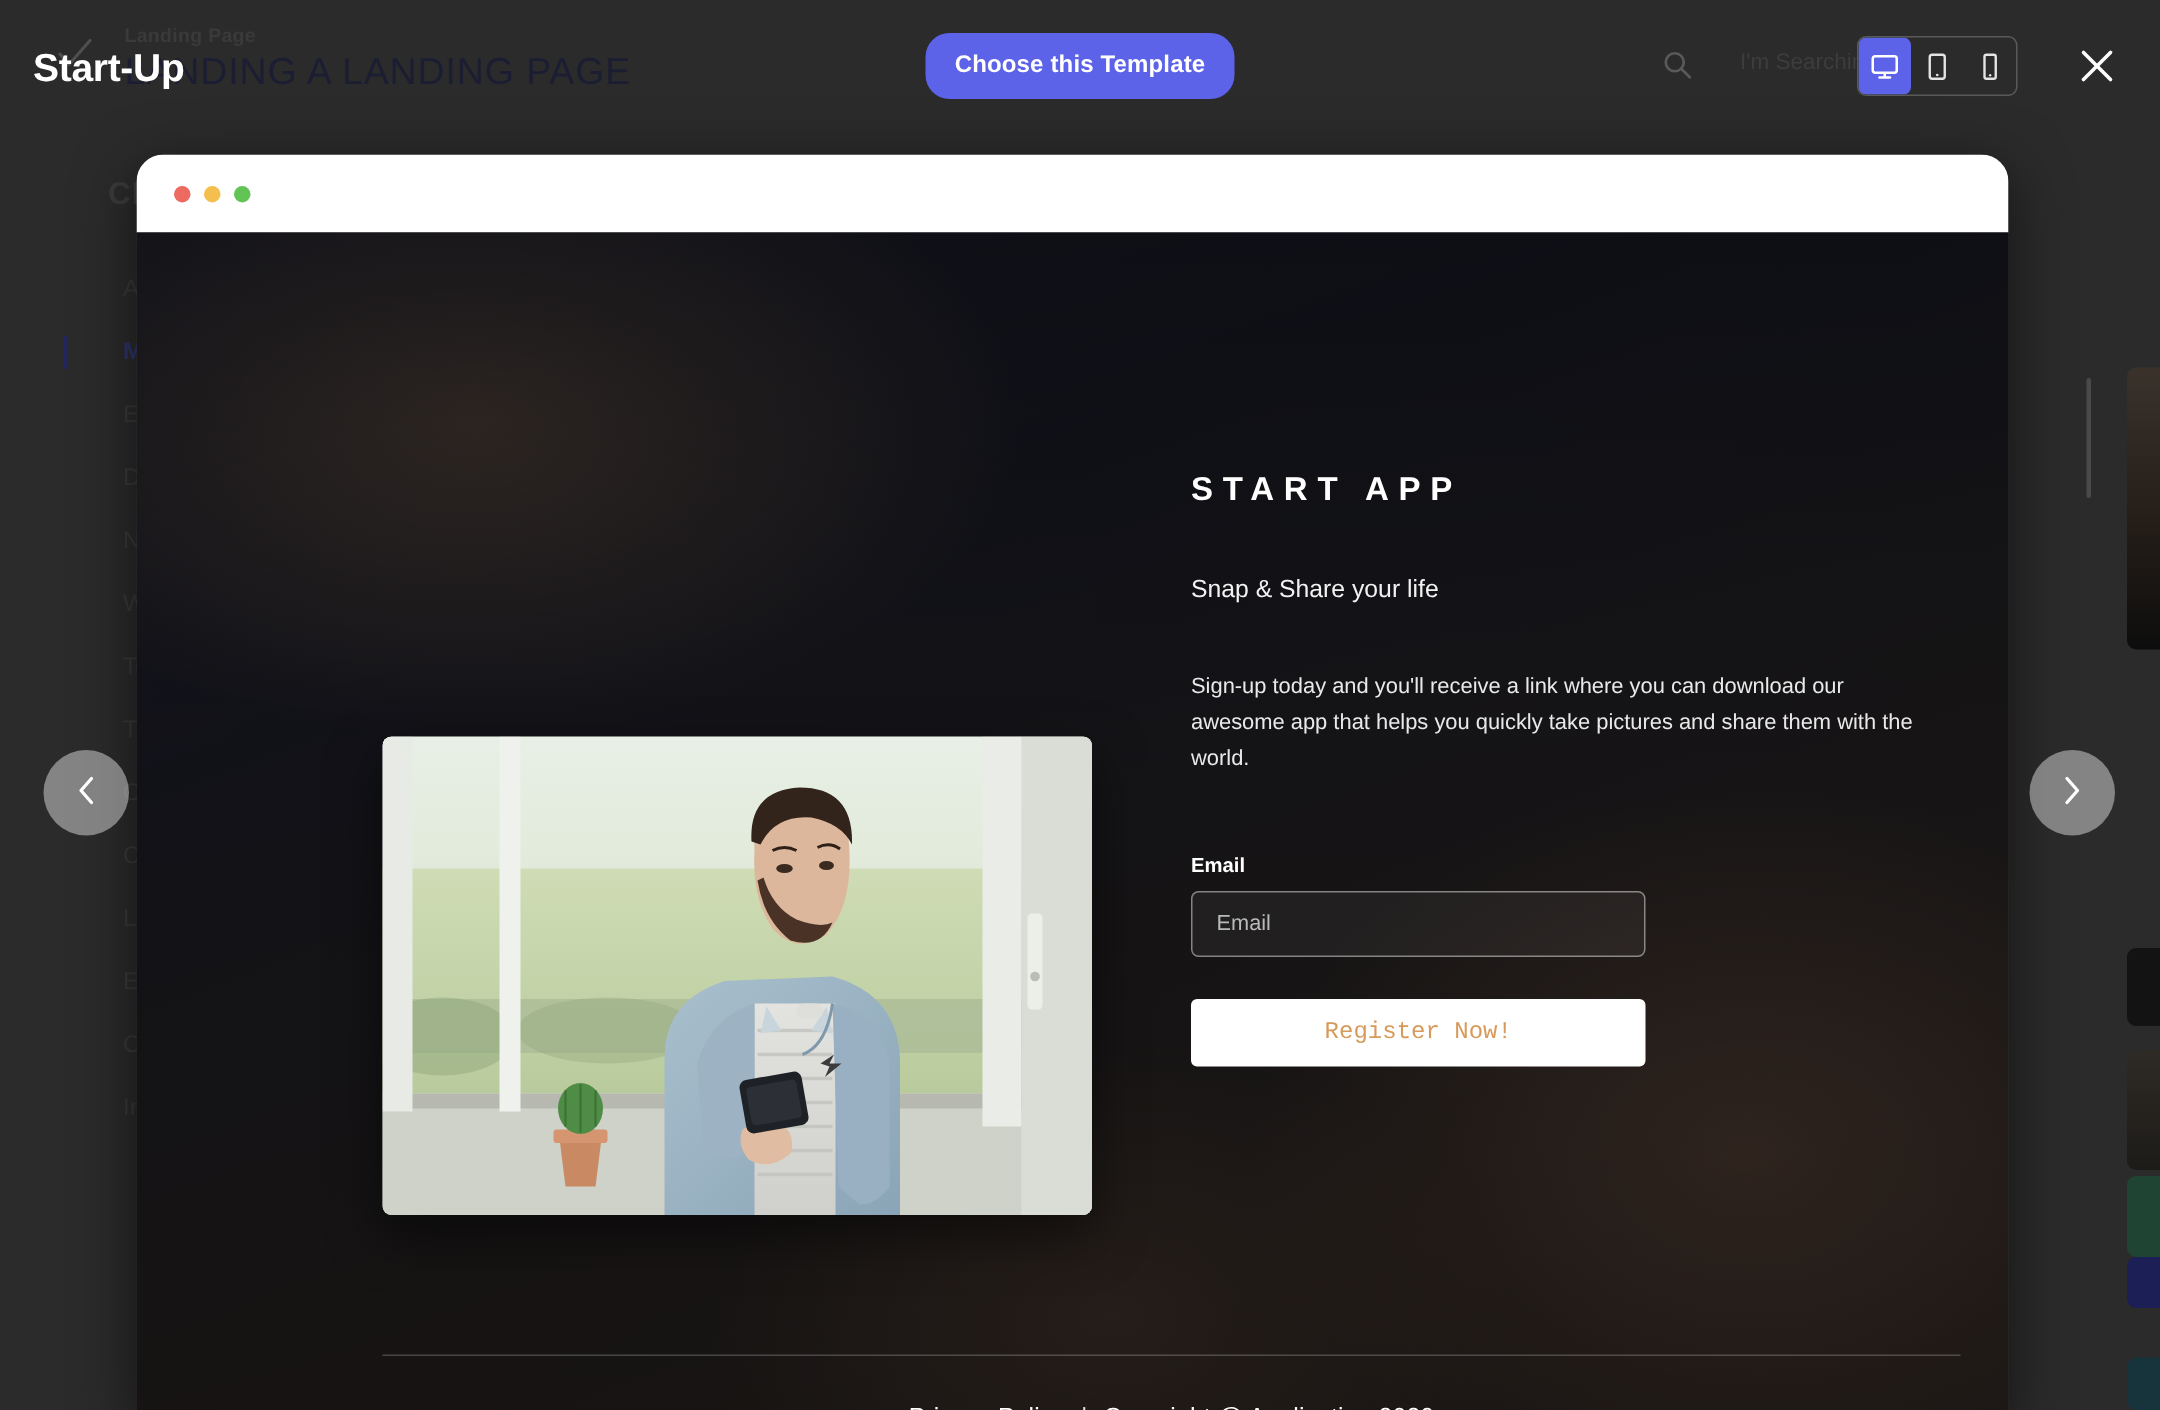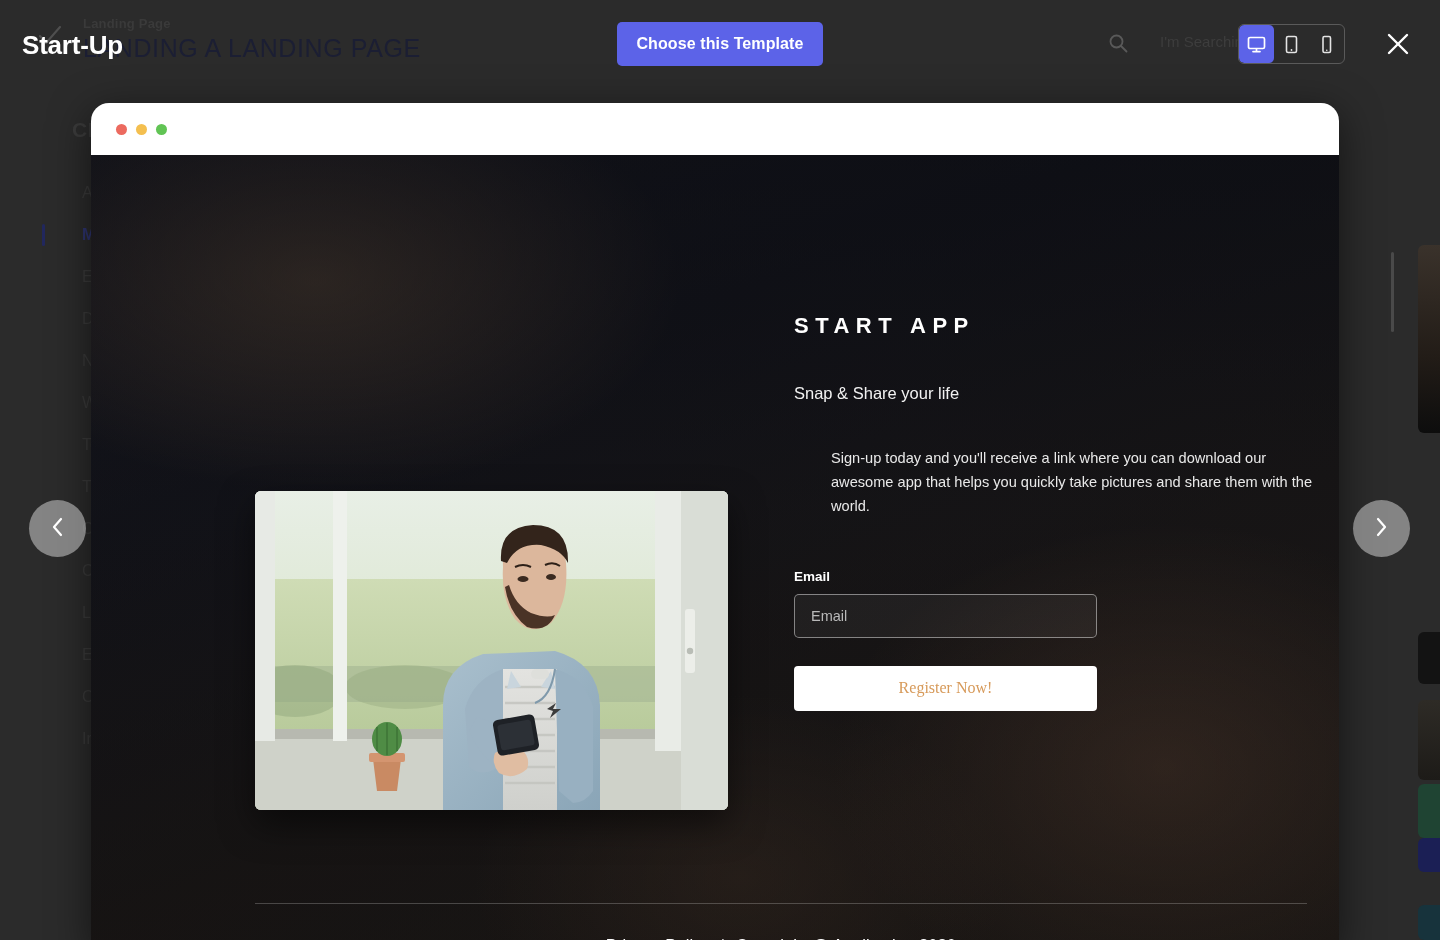--- a/index.html
+++ b/index.html
@@ -53,21 +53,21 @@
   .topbar { position: absolute; left: 0; top: 0; width: 1440px; height: 88px; z-index: 40; padding-left: 36px; }
   .brand {
     position: absolute; left: 22px; top: 30px;
     font-size: 26px; font-weight: 700; color: #ffffff; letter-spacing: -.2px;
   }
   .brand-mark {
     position: absolute; left: 36px; top: 24px; width: 26px; height: 26px; opacity: .55;
   }
   .choose-btn {
     position: absolute; left: 617px; top: 22px; width: 206px; height: 44px;
-    background: #5c63e8; color: #fff; border: none; border-radius: 5px;
+    background: #5c63e8; color: #fff; border: none; border-radius: 16px;
     font-family: "Liberation Sans", sans-serif; font-size: 16px; font-weight: 700;
     cursor: pointer; letter-spacing: .1px;
   }
   .search-icon { position: absolute; left: 1108px; top: 33px; width: 20px; height: 20px; opacity: .28; }
   .search-text {
     position: absolute; left: 1160px; top: 33px;
     font-size: 15px; color: #3d3d3d; white-space: nowrap;
   }
   .device-toggle {
     position: absolute; left: 1238px; top: 24px; height: 40px;
@@ -137,32 +137,32 @@
   .content { position: absolute; left: 703px; top: 158px; width: 510px; }
   .eyebrow {
     font-size: 22px; font-weight: 700; color: #ffffff;
     letter-spacing: 6.5px; margin-bottom: 26px;
   }
   .tagline { font-size: 16.5px; color: #f2f2f2; font-weight: 400; margin-bottom: 44px; margin-top: 45px; }
   .headline {
     font-size: 37px; font-weight: 700; color: #ffffff;
     line-height: 1.45; letter-spacing: -.3px; margin-bottom: 34px;
   }
-  .blurb { font-size: 14.6px; line-height: 1.64; color: #e9e9e9; width: 500px; margin-bottom: 50px; margin-left: 37px; }
+  .blurb { font-size: 14.6px; line-height: 1.64; color: #e9e9e9; width: 500px; margin-bottom: 50px; }
   .field-label { font-size: 13.5px; font-weight: 700; color: #ffffff; margin-bottom: 10px; }
   .email-input {
     width: 303px; height: 44px; border-radius: 5px;
     border: 1px solid rgba(255,255,255,.45); background: rgba(255,255,255,.05);
     color: #ffffff; font-family: "Liberation Sans", sans-serif; font-size: 14.5px;
     padding: 0 16px; outline: none;
   }
   .email-input::placeholder { color: #b9b9b9; }
   .register-btn {
     margin-top: 28px; width: 303px; height: 45px; border: none; border-radius: 4px;
-    background: #ffffff; color: #d79a5a; font-family: Liberation Serif, serif;
+    background: #ffffff; color: #d79a5a; font-family: Liberation Mono, monospace;
     font-size: 16px; font-weight: 400; cursor: pointer;
   }
 
   
   .site-footer { position: absolute; left: 164px; top: 748px; width: 1052px; }
   .footer-rule { height: 1px; background: rgba(255,255,255,.22); }
   .footer-text {
     margin-top: 32px; text-align: center; color: #ffffff;
     font-size: 16.5px; letter-spacing: .1px;
   }

